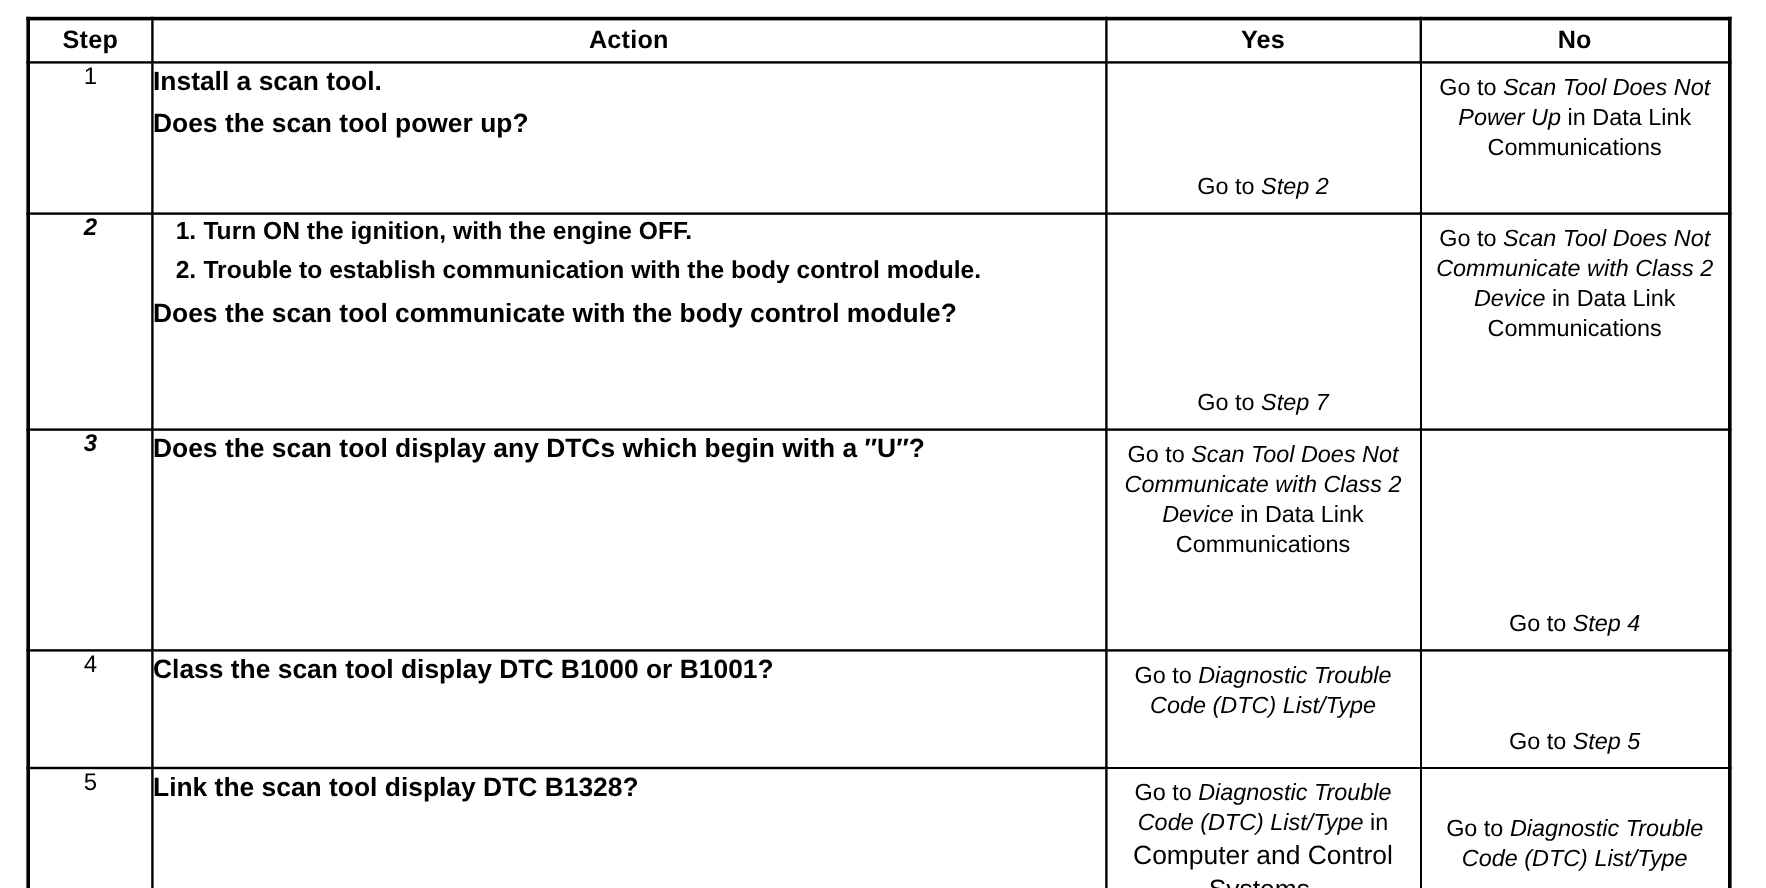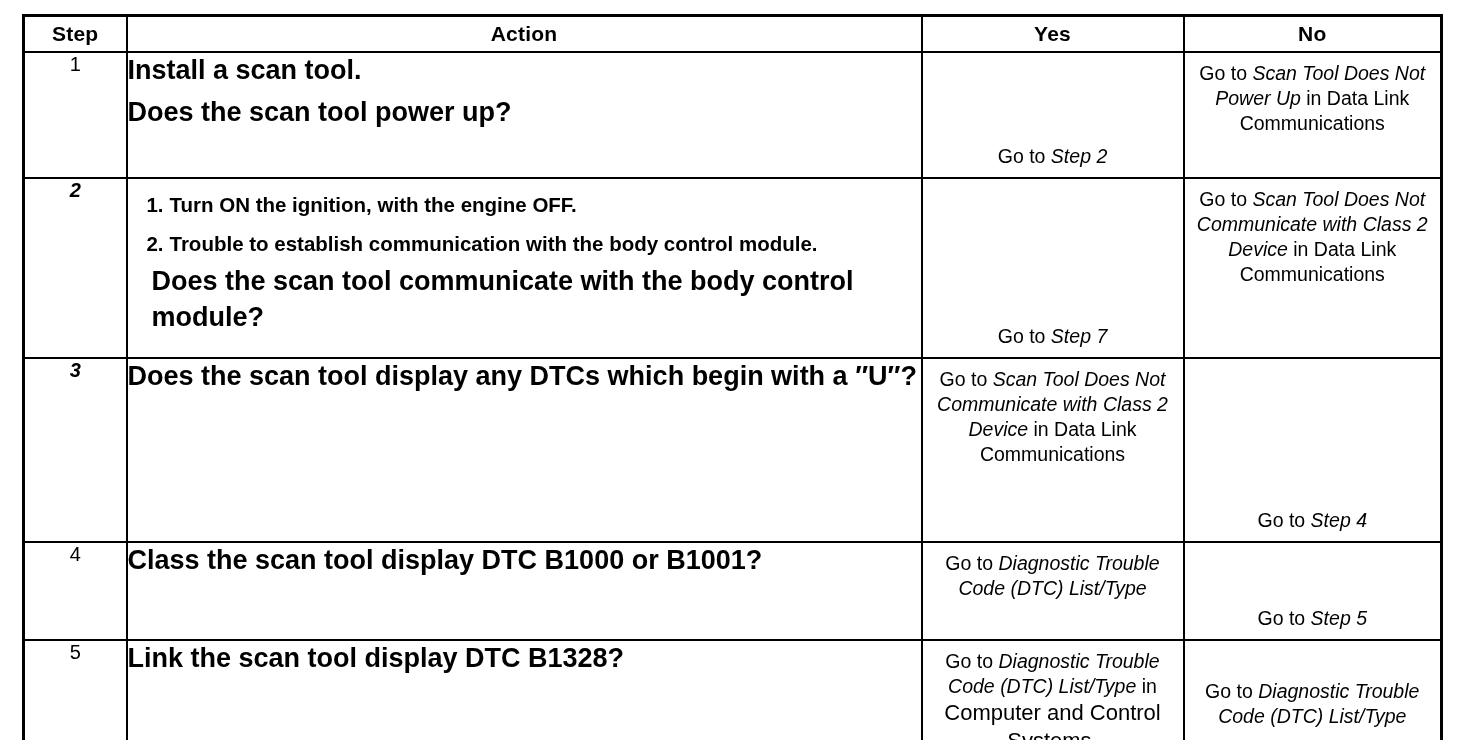--- a/index.html
+++ b/index.html
@@ -80,53 +80,51 @@
     font-style: italic;
     font-weight: bold;
   }
 
   
   .action-cell {
     padding: 10px 10px 8px 12px;
     vertical-align: top;
   }
   .action-line {
-    font-size: 27px;
+    font-size: 22px;
     font-weight: bold;
     line-height: 1.32;
     margin: 0 0 6px 0;
     white-space: normal;
   }
   .action-line:last-child { margin-bottom: 0; }
 
   ol.action-list {
     margin: 0 0 4px 0;
     padding: 0 0 0 42px;
     list-style: none;
     counter-reset: stepitem;
   }
   ol.action-list > li {
     position: relative;
     font-size: 20.5px;
     font-weight: bold;
     line-height: 1.34;
     margin-bottom: 6px;
     counter-increment: stepitem;
-    margin-top: 12px;
   }
   ol.action-list > li::before {
     content: counter(stepitem) ".";
     position: absolute;
     left: -30px;
     width: 24px;
     text-align: right;
   }
   .action-trailing {
     margin-top: 4px;
-    padding-left: 24px;
   }
 
   
   .yn-cell {
     text-align: center;
     font-size: 19.5px;
     line-height: 1.28;
     padding: 6px 5px 6px 5px;
     position: relative;
   }

